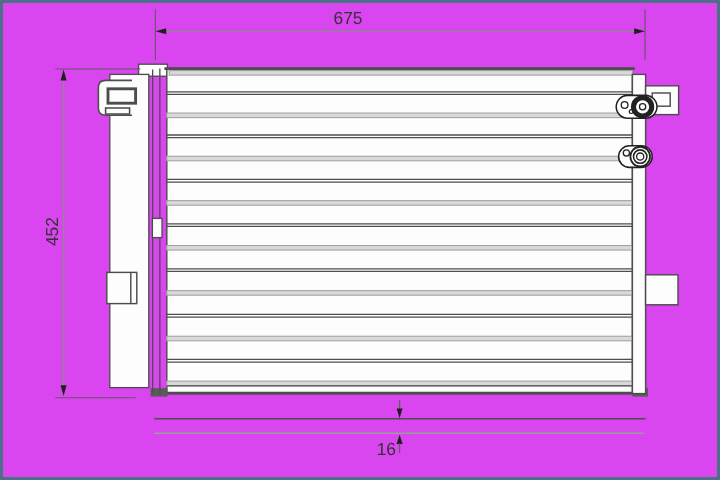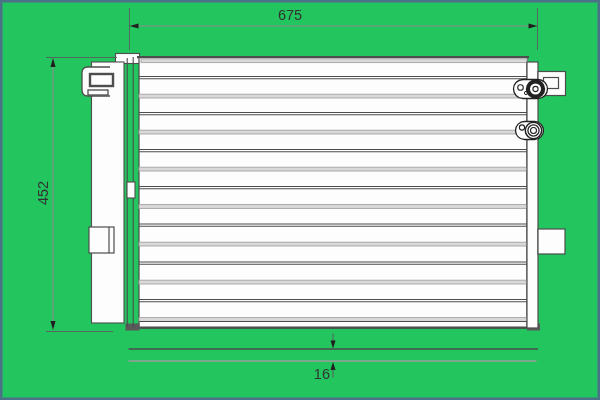--- a/index.html
+++ b/index.html
@@ -1,18 +1,18 @@
 <!DOCTYPE html>
 <html><head>
 <meta charset="utf-8">
 <style>
   html,body{margin:0;padding:0;background:#fff;}
   .stage{
     width:600px;height:400px;position:relative;overflow:hidden;
-    background:#22c55e;
+    background:#d946ef;
     font-family:"Liberation Sans", sans-serif;
   }
   svg{display:block;}
   text{font-family:"Liberation Sans", sans-serif;}
 </style>
 </head>
 <body>
 
 <div class="stage">
 <svg width="600" height="400" viewBox="0 0 600 400">

